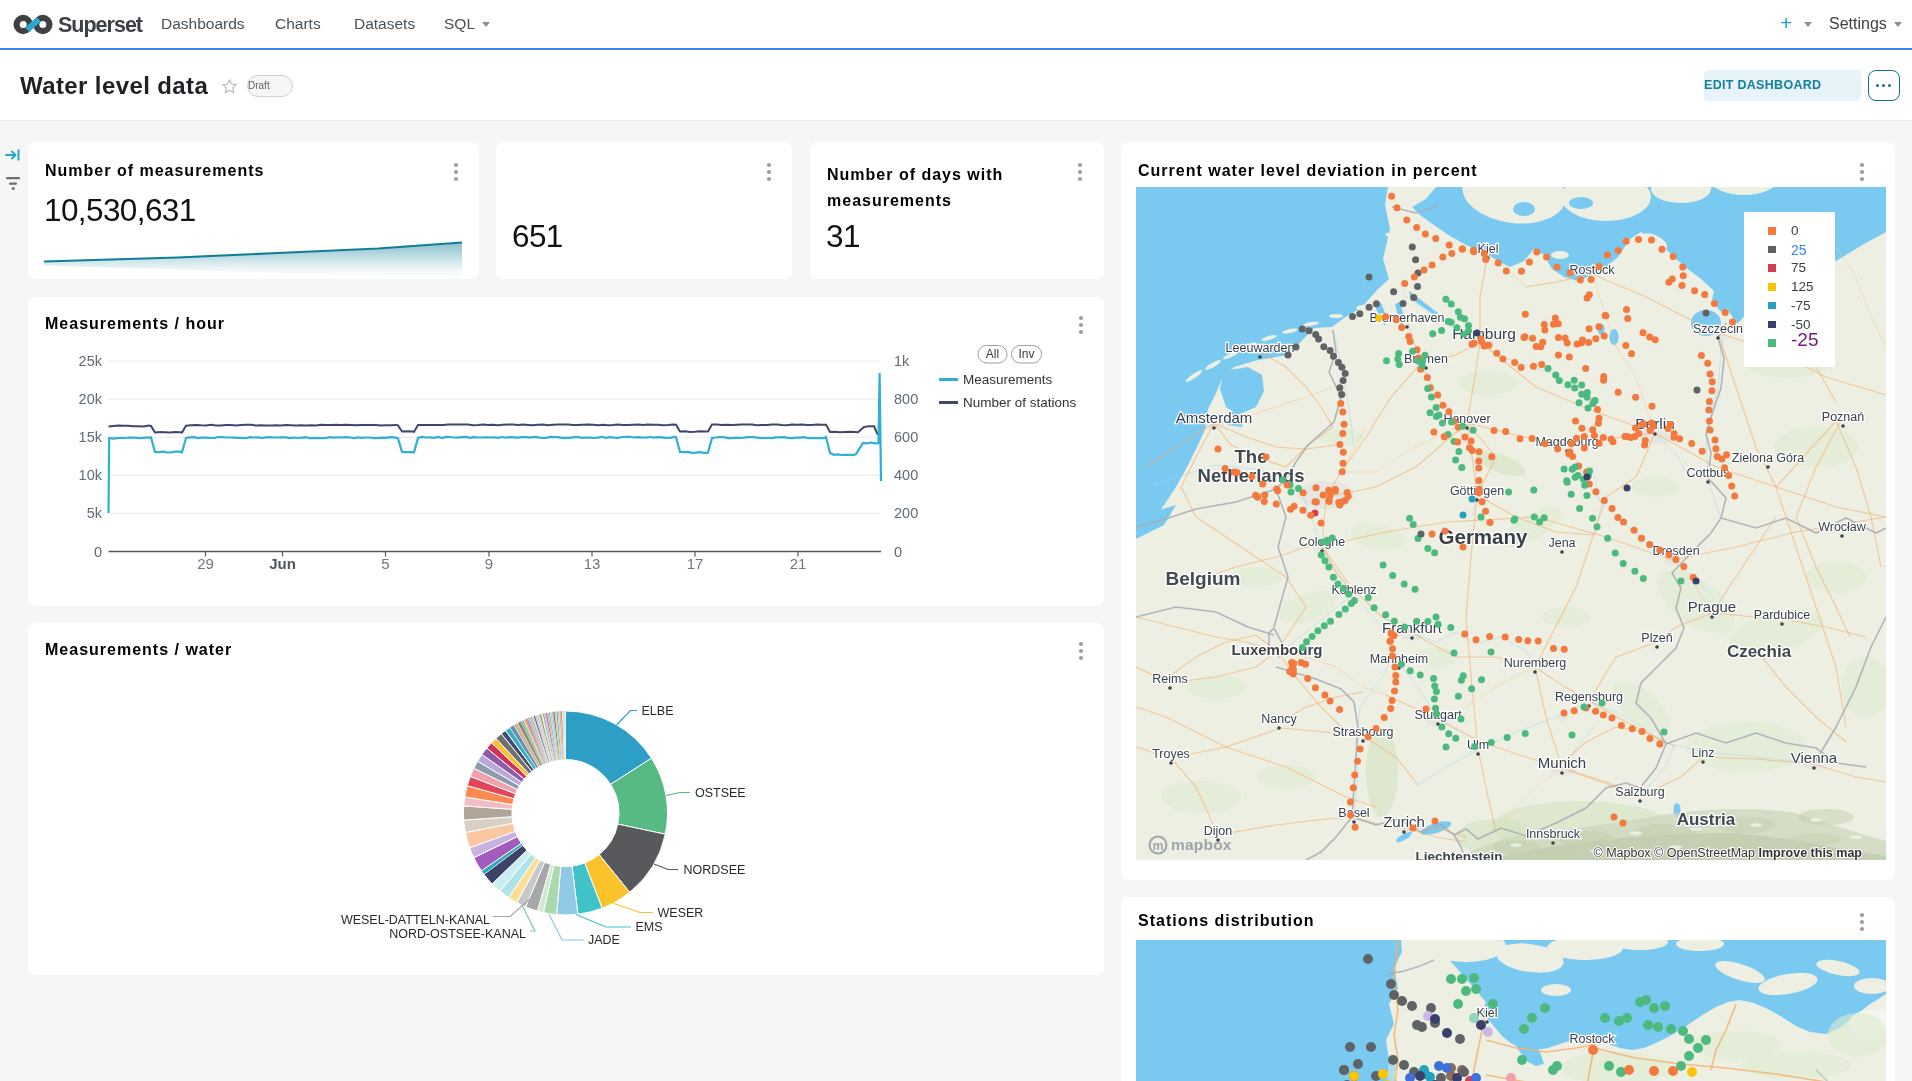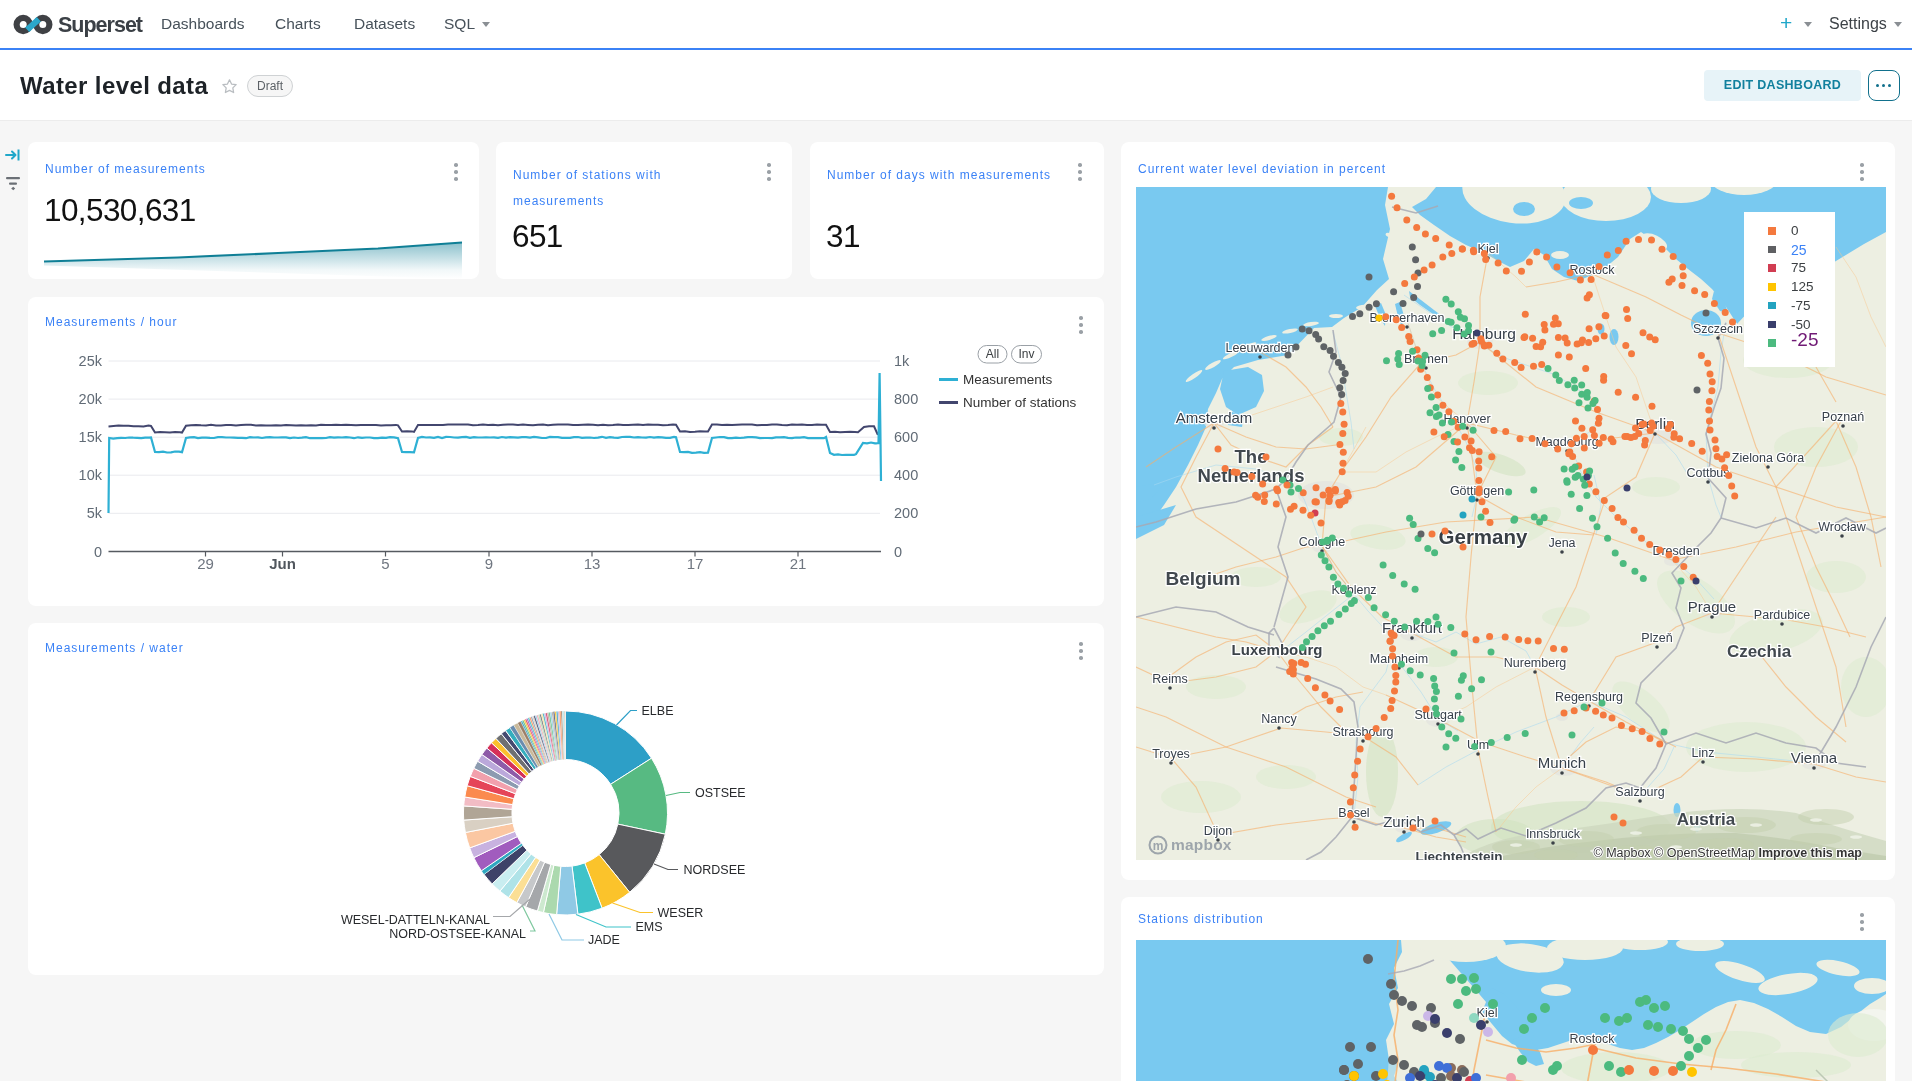--- a/index.html
+++ b/index.html
@@ -2,26 +2,26 @@
 <html><head><meta charset="utf-8"><title>Water level data</title><style>
 *{margin:0;padding:0;box-sizing:border-box}
 html,body{width:1912px;height:1081px;overflow:hidden;background:#f6f6f6;
  font-family:"Liberation Sans",sans-serif;-webkit-font-smoothing:antialiased}
 .nav{position:absolute;left:0;top:0;width:1912px;height:50px;background:#fff;border-bottom:2px solid #3b82f6;z-index:5}
 .brand{position:absolute;left:58px;top:13px;font-size:21.5px;font-weight:700;color:#3b4046;letter-spacing:-1px}
 .nlink{position:absolute;top:15px;font-size:15.5px;color:#47515a}
 .caret{display:inline-block;width:0;height:0;border-left:4.5px solid transparent;border-right:4.5px solid transparent;border-top:5px solid #8a8f94;vertical-align:2px;margin-left:7px}
 .hdr{position:absolute;left:0;top:50px;width:1912px;height:71px;background:#fff;border-bottom:1px solid #ececec;z-index:4}
 .h1{position:absolute;left:20px;top:22px;font-size:24px;font-weight:700;color:#1d2227;letter-spacing:.4px}
-.draft{position:absolute;left:247px;top:25px;width:46px;height:22px;border:1px solid #cfd2d4;border-radius:11px;background:#f6f6f6;color:#5c6166;font-size:12px;text-align:center;line-height:20px}
-.editbtn{position:absolute;left:1704px;top:20px;width:157px;height:31px;background:#e7f3f8;border-radius:4px;color:#12809e;font-size:12.5px;font-weight:700;text-align:center;line-height:31px;letter-spacing:.3px}
+.draft{position:absolute;left:247px;top:25px;width:46px;height:22px;border:1px solid #cfd2d4;border-radius:11px;background:#f6f6f6;color:#5c6166;font-size:10px;line-height:20px}
+.editbtn{position:absolute;left:1704px;top:20px;width:157px;height:31px;background:#e7f3f8;border-radius:4px;color:#12809e;font-size:12.5px;font-weight:700;text-align:left;line-height:31px;letter-spacing:.3px}
 .dotsbtn{position:absolute;left:1868px;top:20px;width:32px;height:31px;border:1.5px solid #11708c;border-radius:8px}
 .dotsbtn span{position:absolute;top:13px;width:3.2px;height:3.2px;border-radius:50%;background:#11708c}
 .card{position:absolute;background:#fff;border-radius:8px}
-.ct{position:absolute;left:17px;top:162px;font-size:12px;font-weight:400;color:#3b82f6;letter-spacing:1px}
+.ct{position:absolute;left:17px;top:162px;font-size:16px;font-weight:700;color:#000000;letter-spacing:1px}
 .kebab{position:absolute;width:4px;height:18px}
 .kebab i{position:absolute;left:0;width:3.6px;height:3.6px;border-radius:50%;background:#9aa0a6}
 .bignum{position:absolute;font-size:31.5px;color:#111;letter-spacing:-.6px}
 </style></head><body>
 <div class="nav">
 <svg style="position:absolute;left:13px;top:14px" width="40" height="21" viewBox="0 0 40 21">
 <g fill="none" stroke-linecap="butt">
 <circle cx="10.2" cy="10.5" r="6.6" stroke="#3f4145" stroke-width="6.2"></circle>
 <circle cx="29.8" cy="10.5" r="6.6" stroke="#3f4145" stroke-width="6.2"></circle>
 <path d="M14.2 15.7 L25.8 5.3" stroke="#2ba8cb" stroke-width="6.2"></path>
@@ -75,21 +75,20 @@
 <stop offset="0" stop-color="#18839a" stop-opacity=".5"></stop>
           <stop offset=".75" stop-color="#18839a" stop-opacity=".06"></stop>
           <stop offset="1" stop-color="#18839a" stop-opacity="0"></stop>
         </linearGradient>
       </defs>
 <path d="M16 24.5L150 20.5 250 16 350 11.5 434 5.5 434 42 16 28.5Z" fill="url(#sg)"></path>
 <path d="M16 24.5L150 20.5 250 16 350 11.5 434 5.5" fill="none" stroke="#0f7f96" stroke-width="2.2"></path>
 </svg>
 </div>
 <div class="card" style="left:496px;top:142px;width:296px;height:137px">
-<div class="ct" style="top:20px;width:240px;line-height:26px">Number of stations with measurements</div>
     <div class="kebab" style="left:271px;top:21px">
       <i style="top:0"></i>
       <i style="top:7px"></i>
       <i style="top:14px"></i>
     </div>
 <div class="bignum" style="left:16px;top:76px">651</div>
 </div>
 <div class="card" style="left:810px;top:142px;width:294px;height:137px">
 <div class="ct" style="top:20px;width:240px;line-height:26px">Number of days with measurements</div>
     <div class="kebab" style="left:268px;top:21px">

